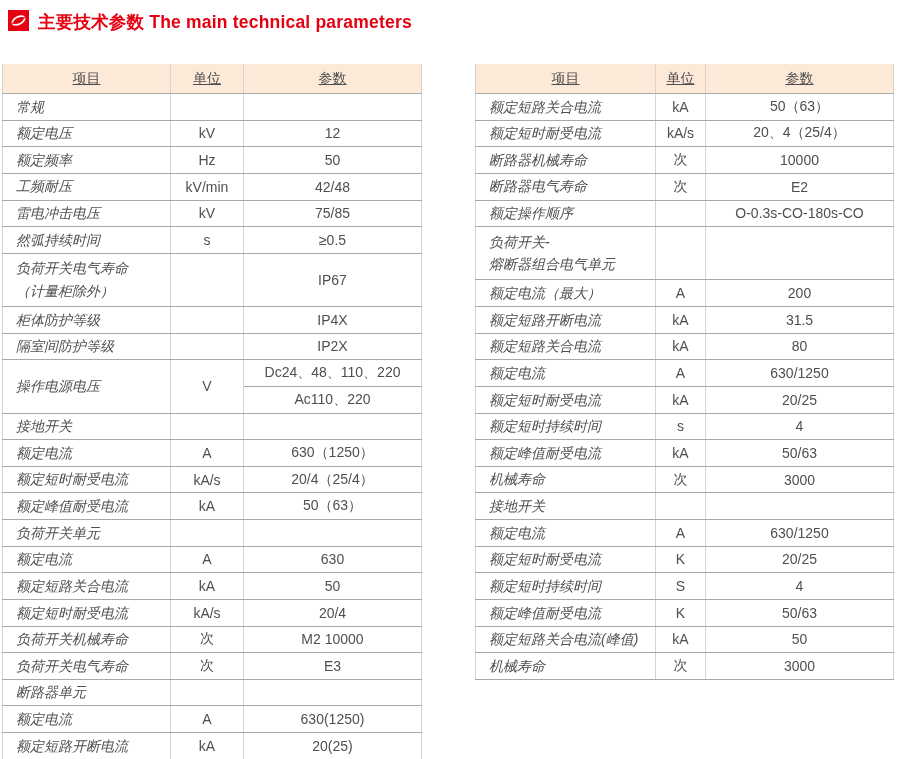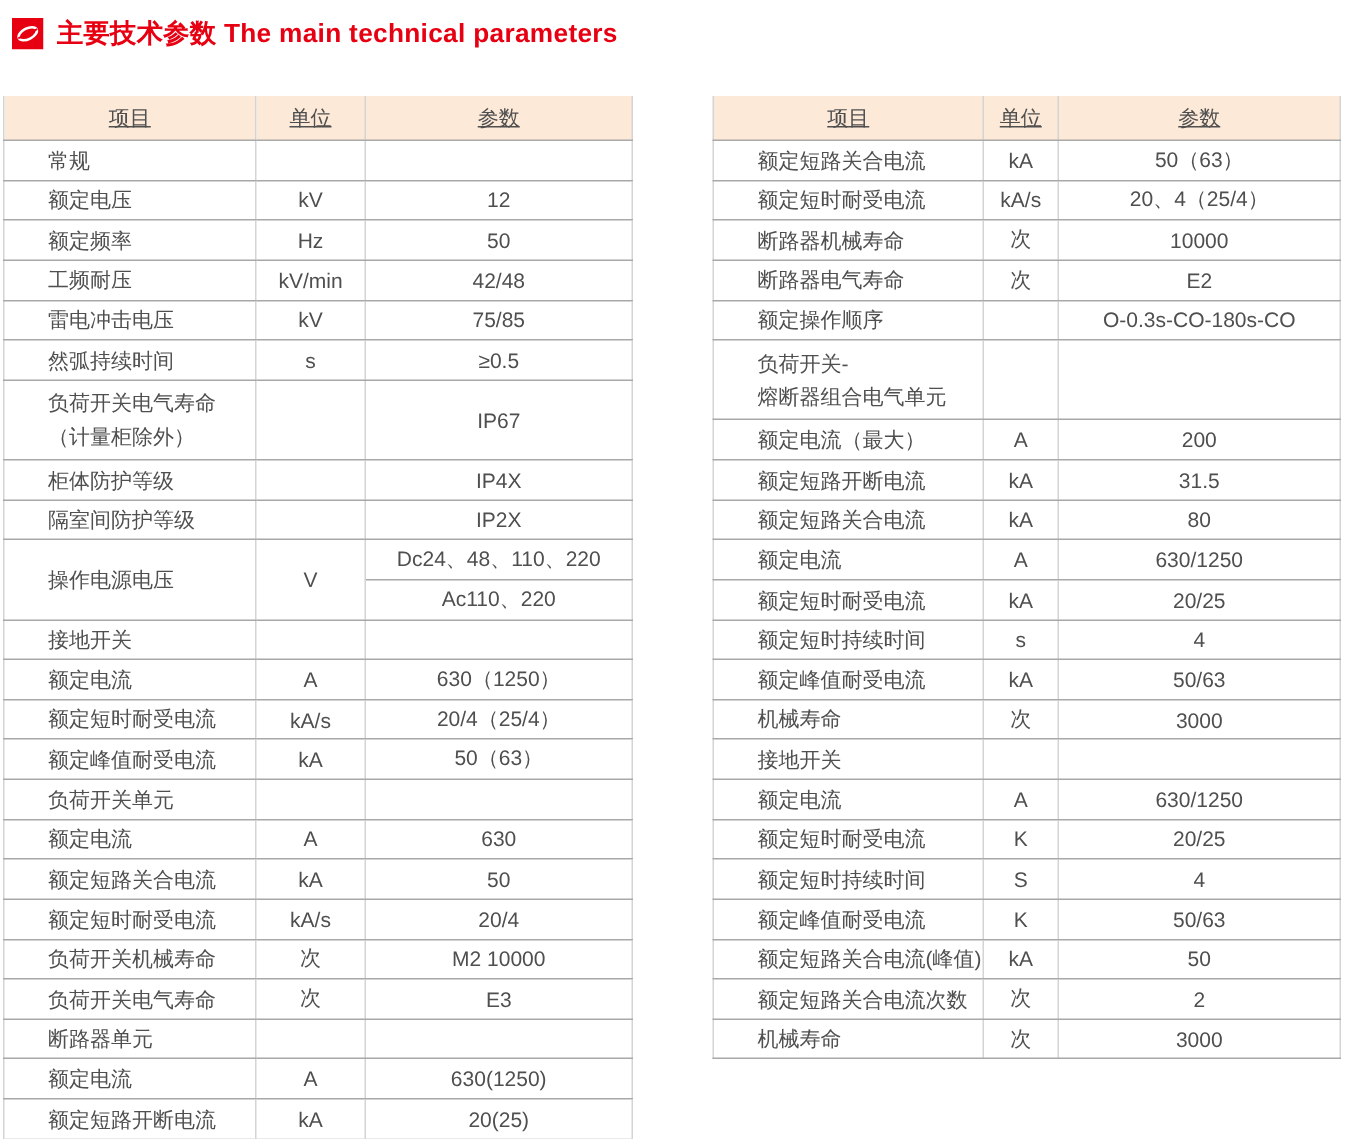--- a/index.html
+++ b/index.html
@@ -3,21 +3,21 @@
 <meta charset="utf-8">
 <style>
   html,body { margin:0; padding:0; }
   body {
     width:900px; height:759px; background:#ffffff; overflow:hidden;
     font-family:"Liberation Sans", sans-serif; position:relative;
     -webkit-font-smoothing:antialiased;
   }
   .title-row {
     position:absolute; left:8px; top:10px; height:24px;
-    display:flex; align-items:center; gap:9px;
+    display:flex; gap:9px;
   }
   .logo { width:21px; height:21px; display:inline-block; flex:0 0 auto; }
   .page-title {
     margin:0; font-size:17.5px; font-weight:bold; letter-spacing:0.2px;
     white-space:nowrap;
   }
   table.spec-table {
     position:absolute; top:64px; border-collapse:collapse; table-layout:fixed;
     font-size:14px;
   }
@@ -28,21 +28,21 @@
     border-left:1px solid #d4d4d4;
     border-right:1px solid #d4d4d4;
     padding:0; vertical-align:middle;
     overflow:hidden; white-space:nowrap;
   }
   .spec-table thead th {
     height:29px; font-weight:normal; text-align:center;
     border-bottom:1px solid #aaaaaa;
     text-decoration:underline;
   }
-  .spec-table td.item { text-align:left; padding-left:29px; }
+  .spec-table td.item { text-align:left; padding-left:13px;font-style:italic; }
   .spec-table td.unit, .spec-table td.param { text-align:center; }
   .spec-table td.item div { line-height:1.6; }
 </style>
 </head>
 <body>
 
 <div class="title-row">
   <span class="logo">
     <svg width="21" height="21" viewBox="0 0 21 21">
       <rect x="0" y="0" width="21" height="21" fill="#e60012"></rect>
@@ -387,26 +387,19 @@
       </tr>
       <tr style="height: 26.64px;">
         <td class="item">
           <div>额定短路关合电流(峰值)</div>
         </td>
         <td class="unit">kA</td>
         <td class="param">50</td>
       </tr>
       <tr style="height: 26.64px;">
         <td class="item">
-          <div>额定短路关合电流次数</div>
-        </td>
-        <td class="unit">次</td>
-        <td class="param">2</td>
-      </tr>
-      <tr style="height: 26.64px;">
-        <td class="item">
           <div>机械寿命</div>
         </td>
         <td class="unit">次</td>
         <td class="param">3000</td>
       </tr>
     </tbody>
 </table>
 
 </body></html>

